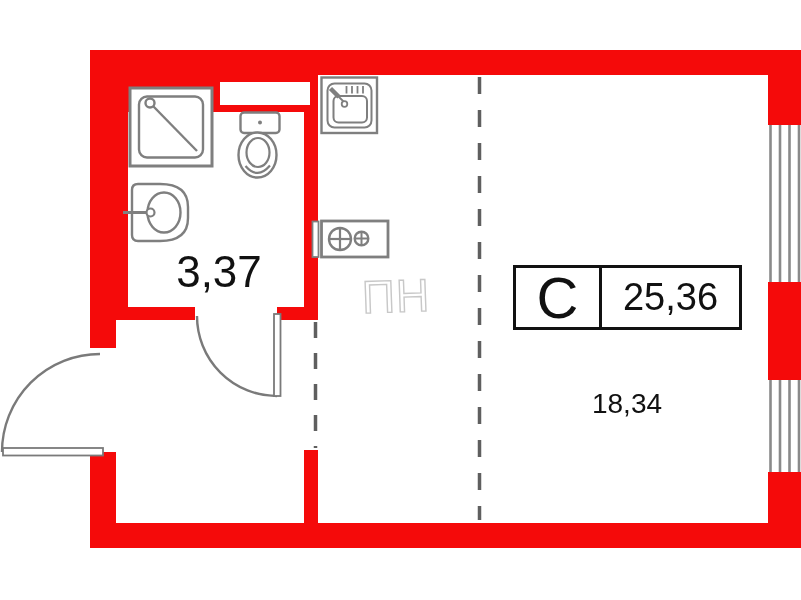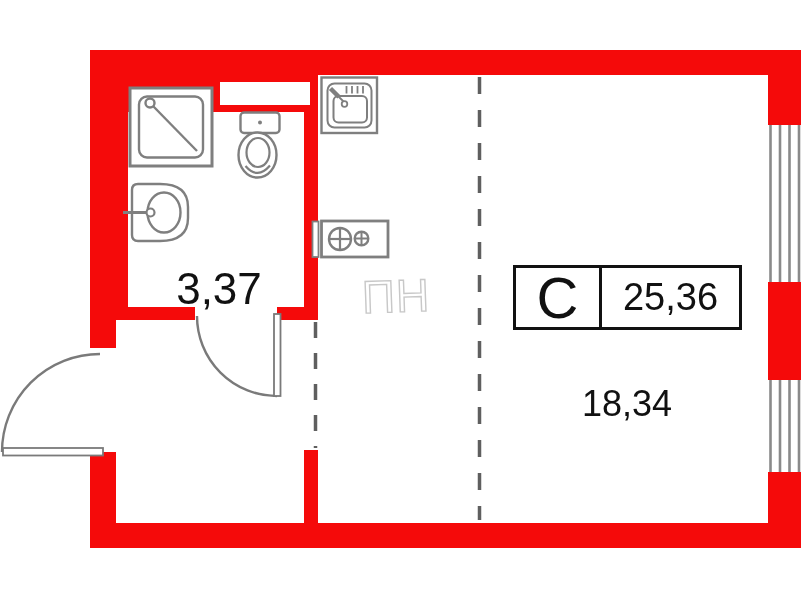--- a/index.html
+++ b/index.html
@@ -2,21 +2,21 @@
 <html><head>
 <meta charset="utf-8">
 <style>
   html,body{margin:0;padding:0;background:#ffffff;}
   #plan{position:relative;width:801px;height:600px;background:#ffffff;overflow:hidden;
         font-family:"Liberation Sans", sans-serif;}
   #plan svg{position:absolute;left:0;top:0;}
   .label{position:absolute;display:flex;align-items:center;justify-content:center;
          color:#111111;font-family:"Liberation Sans", sans-serif;line-height:1;}
   .area-lg{font-size:44px;}
-  .area-md{font-size:36px;}
+  .area-md{font-size:28px;}
   .unit-box{position:absolute;left:513px;top:265px;width:229px;height:65px;
             box-sizing:border-box;border:3px solid #111111;display:flex;background:#ffffff;}
   .unit-code{width:86px;box-sizing:border-box;border-right:3px solid #111111;
              display:flex;align-items:center;justify-content:center;font-size:58px;color:#111;}
   .unit-area{flex:1;display:flex;align-items:center;justify-content:center;font-size:38px;color:#111;}
 </style>
 </head>
 <body>
 
 <div id="plan">
@@ -113,21 +113,21 @@
       <line x1="340" y1="228" x2="340" y2="250" stroke-width="2.2"></line>
       <line x1="329" y1="239" x2="351" y2="239" stroke-width="2.2"></line>
       <circle cx="361.5" cy="238.5" r="6.8" stroke-width="2.4"></circle>
       <line x1="361.5" y1="231.7" x2="361.5" y2="245.3" stroke-width="2"></line>
       <line x1="354.7" y1="238.5" x2="368.3" y2="238.5" stroke-width="2"></line>
     </g>
 
     <text x="396" y="312" text-anchor="middle" font-size="46" letter-spacing="1" fill="#ffffff" stroke="#c8c8c8" stroke-width="1.4" transform="rotate(-2 396 297)">ПН</text>
   </svg>
 
-  <div class="label area-lg" style="left:159px;top:264px;width:120px;height:50px;">3,37</div>
+  <div class="label area-lg" style="left:159px;top:247px;width:120px;height:50px;">3,37</div>
 
 
   <div class="label area-md" style="left:567px;top:384px;width:120px;height:40px;">18,34</div>
 
   <div class="unit-box">
     <div class="unit-code">C</div>
     <div class="unit-area">25,36</div>
   </div>
 
 </div>

